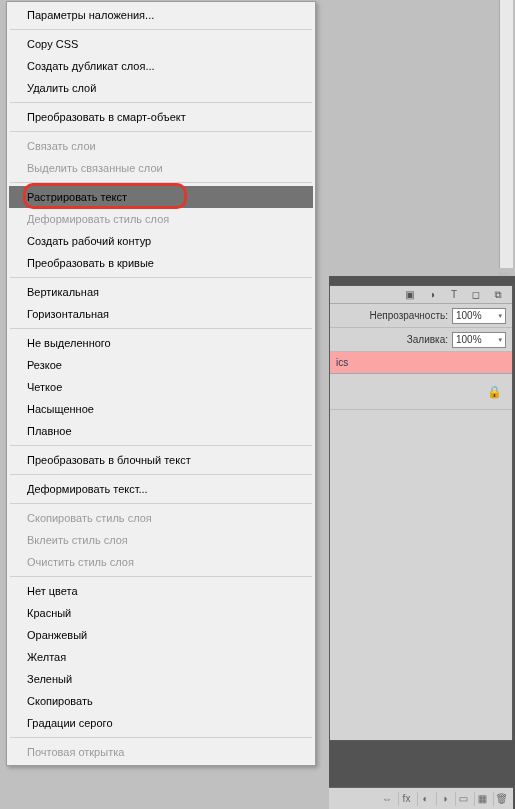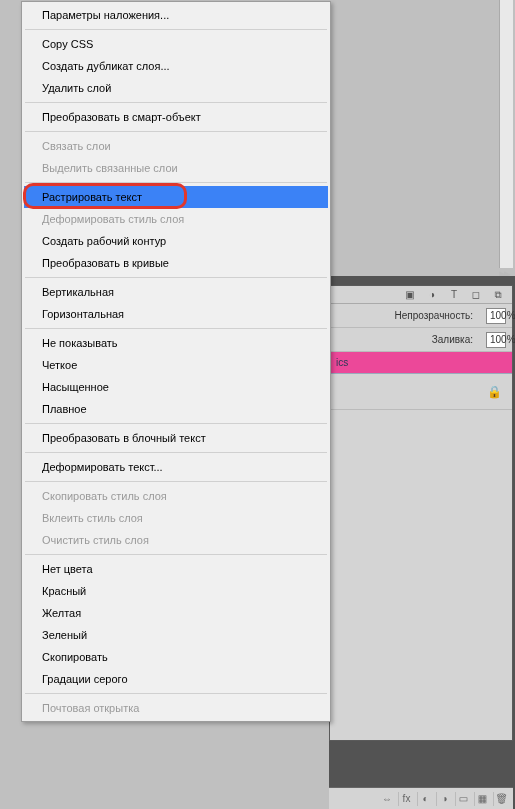--- a/index.html
+++ b/index.html
@@ -4,36 +4,36 @@
 <style>
   * { box-sizing: border-box; margin: 0; padding: 0; font-family: "Segoe UI", Tahoma, sans-serif; }
   body { width: 515px; height: 809px; background: #c0c0c0; position: relative; overflow: hidden; }
 
   
   .panel-bg { position: absolute; top: 276px; left: 329px; width: 186px; height: 533px; background: #535353; }
   .panel      { position: absolute; top: 285px; left: 329px; width: 184px; background: #d4d4d4; border: 1px solid #5a5a5a; }
   .panel-tabs { height: 18px; background: #d4d4d4; border-bottom: 1px solid #aaa; display: flex; justify-content: flex-end; gap: 10px; padding: 0 8px; align-items: center; font-size: 10px; color: #555; }
   .panel-tabs span { width: 12px; height: 12px; display: inline-flex; align-items: center; justify-content: center; }
   .tab-arrows { position: absolute; top: 269px; right: 6px; color: #bbb; font-size: 9px; letter-spacing: -2px; }
-  .panel-row  { height: 24px; display: flex; align-items: center; justify-content: flex-end; padding: 0 6px; gap: 13px; border-bottom: 1px solid #bbb; font-size: 10px; color: #333; }
-  .panel-row .field { width: 20px; height: 16px; background: #fff; border: 1px solid #888; font-size: 10px; padding: 0 3px; display: flex; align-items: center; justify-content: space-between; }
+  .panel-row  { height: 24px; display: flex; align-items: center; justify-content: flex-end; padding: 0 6px; gap: 4px; border-bottom: 1px solid #bbb; font-size: 10px; color: #333; }
+  .panel-row .field { width: 54px; height: 16px; background: #fff; border: 1px solid #888; font-size: 10px; padding: 0 3px; display: flex; align-items: center; justify-content: space-between; }
   .panel-row .field .arr { font-size: 7px; color: #666; }
-  .layer-header { height: 22px; background: #ec4899; font-size: 10px; color: #2a3a55; padding: 0 6px; display: flex; align-items: center; border-bottom: 1px solid #9ab; }
+  .layer-header { height: 22px; background: #fca5a5; font-size: 10px; color: #2a3a55; padding: 0 6px; display: flex; align-items: center; border-bottom: 1px solid #9ab; }
   .layer-body { height: 36px; background: #d4d4d4; border-bottom: 1px solid #bbb; display: flex; align-items: center; justify-content: flex-end; padding-right: 10px; color: #777; }
   .layer-body .lock { font-size: 12px; }
   .layer-empty { height: 330px; background: #d4d4d4; }
   .panel-footer { position: absolute; bottom: 0; left: 329px; width: 184px; height: 22px; background: #d4d4d4; border-top: 1px solid #666; display: flex; align-items: center; justify-content: flex-end; gap: 3px; padding: 0 4px; }
   .panel-footer span { width: 16px; height: 14px; display: inline-flex; align-items: center; justify-content: center; font-size: 10px; color: #666; border-left: 1px solid #bbb; }
   .panel-footer span:first-child { border-left: none; }
 
   
-  .menu { position: absolute; top: 1px; left: 21px; width: 310px; background: #f0f0f0; border: 1px solid #9c9c9c; box-shadow: 2px 2px 4px rgba(0,0,0,0.25); padding: 2px; }
+  .menu { position: absolute; top: 1px; left: 6px; width: 310px; background: #f0f0f0; border: 1px solid #9c9c9c; box-shadow: 2px 2px 4px rgba(0,0,0,0.25); padding: 2px; }
   .menu-item { height: 22px; display: flex; align-items: center; padding: 0 18px; font-size: 11px; color: #000; white-space: nowrap; cursor: default; }
   .menu-item.disabled { color: #9a9a9a; }
-  .menu-item.highlight { background: #3b82f6; }
+  .menu-item.highlight { background: #737373; }
   .menu-sep { height: 1px; background: #d0d0d0; margin: 3px 1px; }
   .focus-ring { position: absolute; border: 3px solid #e1372c; border-radius: 10px; pointer-events: none; }
 
   .doc-area { position: absolute; top: 0; left: 331px; width: 182px; height: 276px; background: #c0c0c0; }
   .doc-scroll { position: absolute; top: 0; right: 0; width: 14px; height: 268px; background: #e9e9e9; border-left: 1px solid #aaa; }
 </style>
 </head>
 <body>
 
 <div class="doc-area">
@@ -95,35 +95,37 @@
     <div class="menu-item disabled">Выделить связанные слои</div>
     <div class="menu-sep"></div>
     <div class="menu-item highlight">Растрировать текст</div>
     <div class="menu-item disabled">Деформировать стиль слоя</div>
     <div class="menu-item">Создать рабочий контур</div>
     <div class="menu-item">Преобразовать в кривые</div>
     <div class="menu-sep"></div>
     <div class="menu-item">Вертикальная</div>
     <div class="menu-item">Горизонтальная</div>
     <div class="menu-sep"></div>
-    <div class="menu-item">Не показывать</div>
+    <div class="menu-item">Не выделенного</div>
+    <div class="menu-item">Резкое</div>
     <div class="menu-item">Четкое</div>
     <div class="menu-item">Насыщенное</div>
     <div class="menu-item">Плавное</div>
     <div class="menu-sep"></div>
     <div class="menu-item">Преобразовать в блочный текст</div>
     <div class="menu-sep"></div>
     <div class="menu-item">Деформировать текст...</div>
     <div class="menu-sep"></div>
     <div class="menu-item disabled">Скопировать стиль слоя</div>
     <div class="menu-item disabled">Вклеить стиль слоя</div>
     <div class="menu-item disabled">Очистить стиль слоя</div>
     <div class="menu-sep"></div>
     <div class="menu-item">Нет цвета</div>
     <div class="menu-item">Красный</div>
+    <div class="menu-item">Оранжевый</div>
     <div class="menu-item">Желтая</div>
     <div class="menu-item">Зеленый</div>
     <div class="menu-item">Скопировать</div>
     <div class="menu-item">Градации серого</div>
     <div class="menu-sep"></div>
     <div class="menu-item disabled">Почтовая открытка</div>
   </div>
 
 <div class="focus-ring" style="left: 23px; top: 183px; width: 164px; height: 26px;"></div>
 

